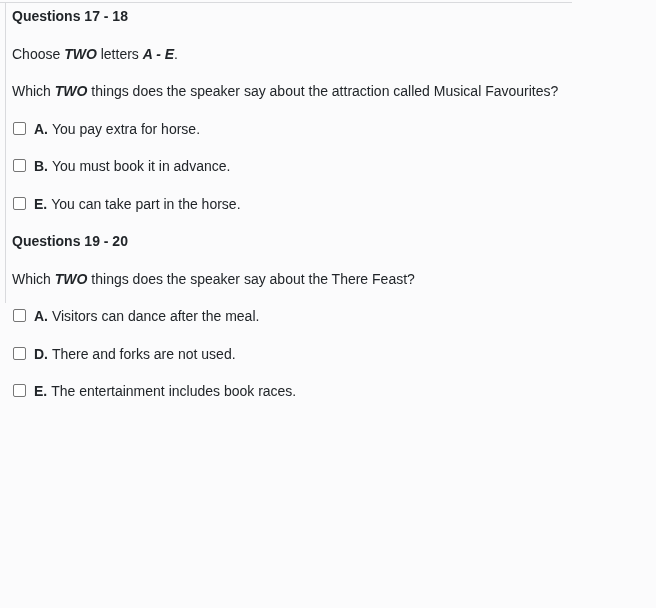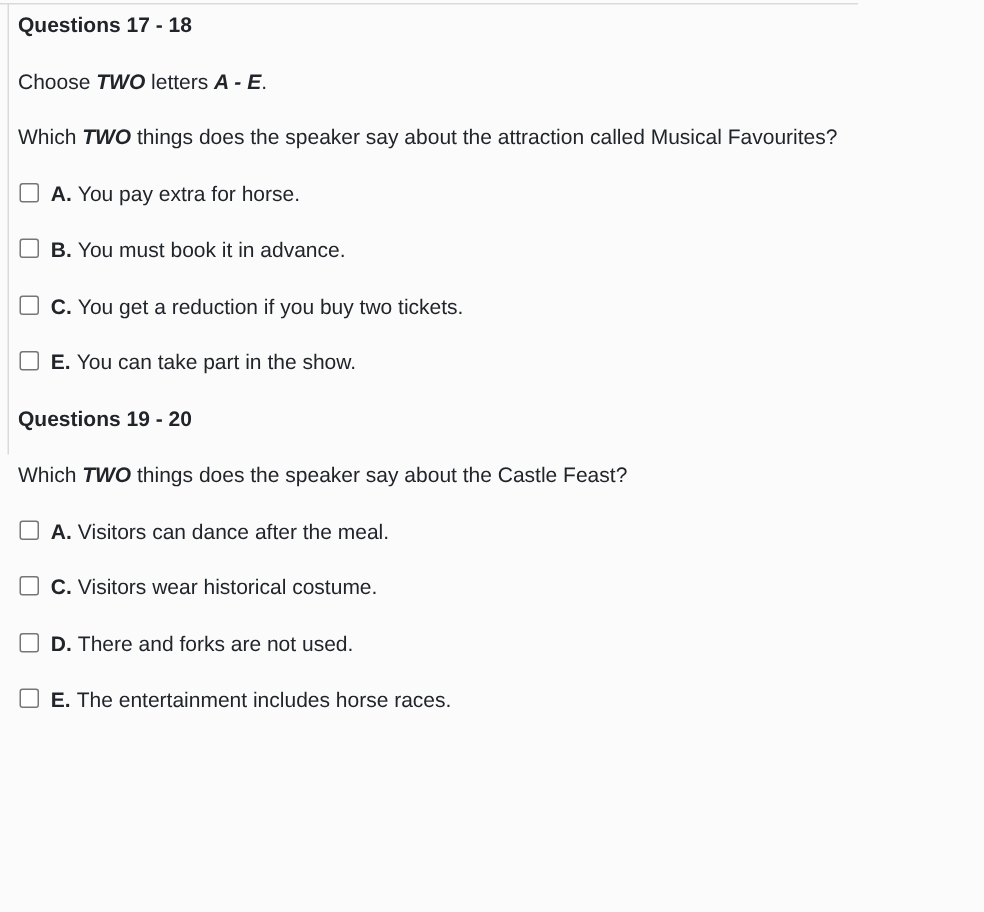--- a/index.html
+++ b/index.html
@@ -96,44 +96,36 @@
       <label class="option">
         <input type="checkbox" style="">
         <span class="opt-letter">A.</span><span>You pay extra for horse.</span>
       </label>
       <label class="option">
         <input type="checkbox" style="">
         <span class="opt-letter">B.</span><span>You must book it in advance.</span>
       </label>
       <label class="option">
         <input type="checkbox" style="">
-        <span class="opt-letter">C.</span><span>You get a reduction if you buy two tickets.</span>
-      </label>
-      <label class="option">
-        <input type="checkbox" style="">
-        <span class="opt-letter">E.</span><span>You can take part in the show.</span>
+        <span class="opt-letter">E.</span><span>You can take part in the horse.</span>
       </label>
     </section>
 
     <section>
       <p class="heading">Questions 19 - 20</p>
-      <p><span>Which </span><b>TWO</b><span> things does the speaker say about the Castle Feast?</span></p>
+      <p><span>Which </span><b>TWO</b><span> things does the speaker say about the There Feast?</span></p>
 
       <label class="option">
         <input type="checkbox" style="">
         <span class="opt-letter">A.</span><span>Visitors can dance after the meal.</span>
       </label>
       <label class="option">
         <input type="checkbox" style="">
-        <span class="opt-letter">C.</span><span>Visitors wear historical costume.</span>
-      </label>
-      <label class="option">
-        <input type="checkbox" style="">
         <span class="opt-letter">D.</span><span>There and forks are not used.</span>
       </label>
       <label class="option">
         <input type="checkbox" style="">
-        <span class="opt-letter">E.</span><span>The entertainment includes horse races.</span>
+        <span class="opt-letter">E.</span><span>The entertainment includes book races.</span>
       </label>
     </section>
 
   </div>
 </div>
 
 </body></html>

